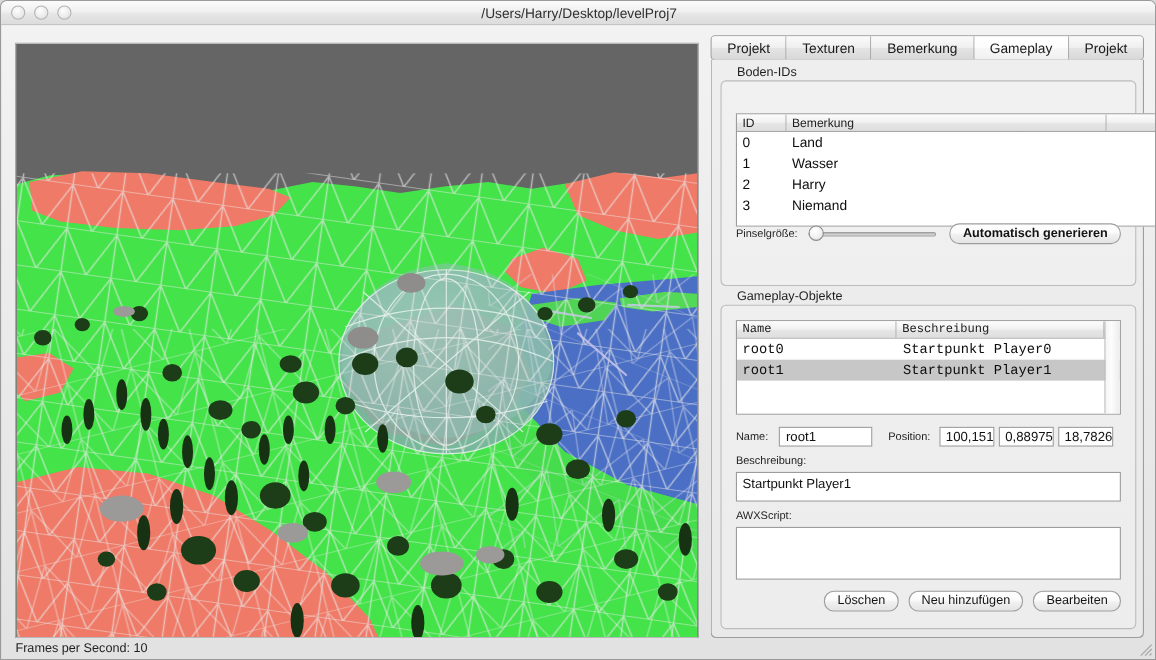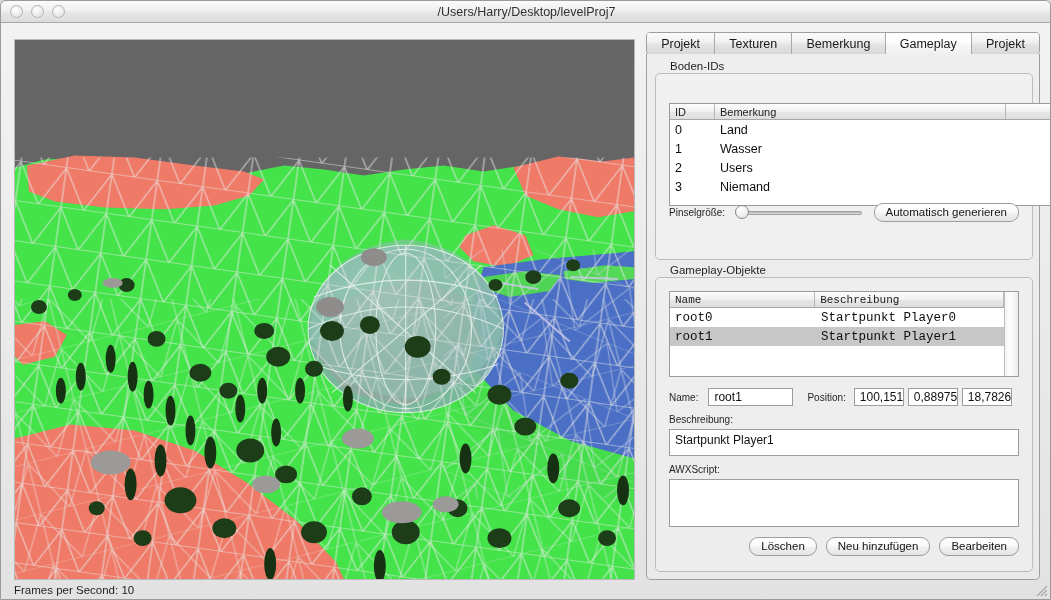--- a/index.html
+++ b/index.html
@@ -409,37 +409,37 @@
             <div class="trow">
               <div class="td" style="width:45px;">0</div>
               <div class="td" style="width:291px;">Land</div>
             </div>
             <div class="trow">
               <div class="td" style="width:45px;">1</div>
               <div class="td" style="width:291px;">Wasser</div>
             </div>
             <div class="trow">
               <div class="td" style="width:45px;">2</div>
-              <div class="td" style="width:291px;">Users</div>
+              <div class="td" style="width:291px;">Harry</div>
             </div>
             <div class="trow">
               <div class="td" style="width:45px;">3</div>
               <div class="td" style="width:291px;">Niemand</div>
             </div>
           </div>
           <div class="vscroll"></div>
         </div>
 
         <div class="row" style="left:14px; top:142px; width:350px; height:20px;">
           <div class="lbl">Pinselgröße:</div>
           <div class="slider" style="margin-left:10px; width:148px;">
             <div class="track"></div>
             <div class="knob" style="left:0px;"></div>
           </div>
-          <div class="btn" style="margin-left:12px;">Automatisch generieren</div>
+          <div class="btn" style="margin-left:12px;font-weight:bold;">Automatisch generieren</div>
         </div>
       </div>
 
       <div class="group" style="left:8px; top:210px; width:378px; height:308px;">
         <div class="group-label">Gameplay-Objekte</div>
         <div class="group-box" style="width:378px; height:295px;"></div>
 
         <div class="tablewrap" style="left:14px; top:27px; width:350px; height:86px;font-family:Liberation Mono, monospace;">
           <div class="thead">
             <div class="th" style="width:146px;">Name</div>

